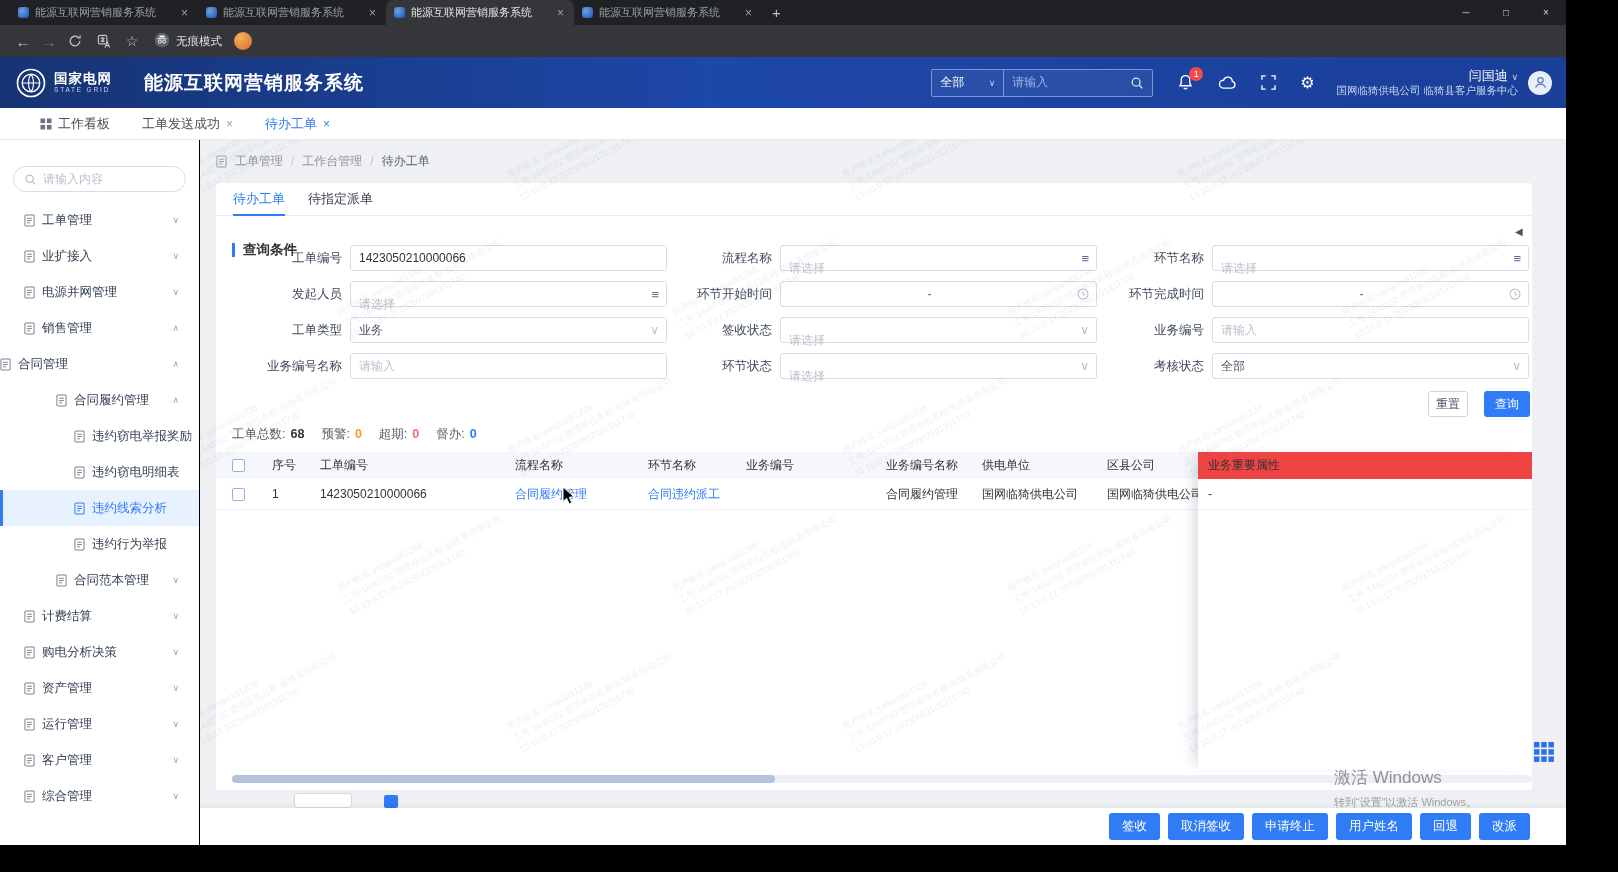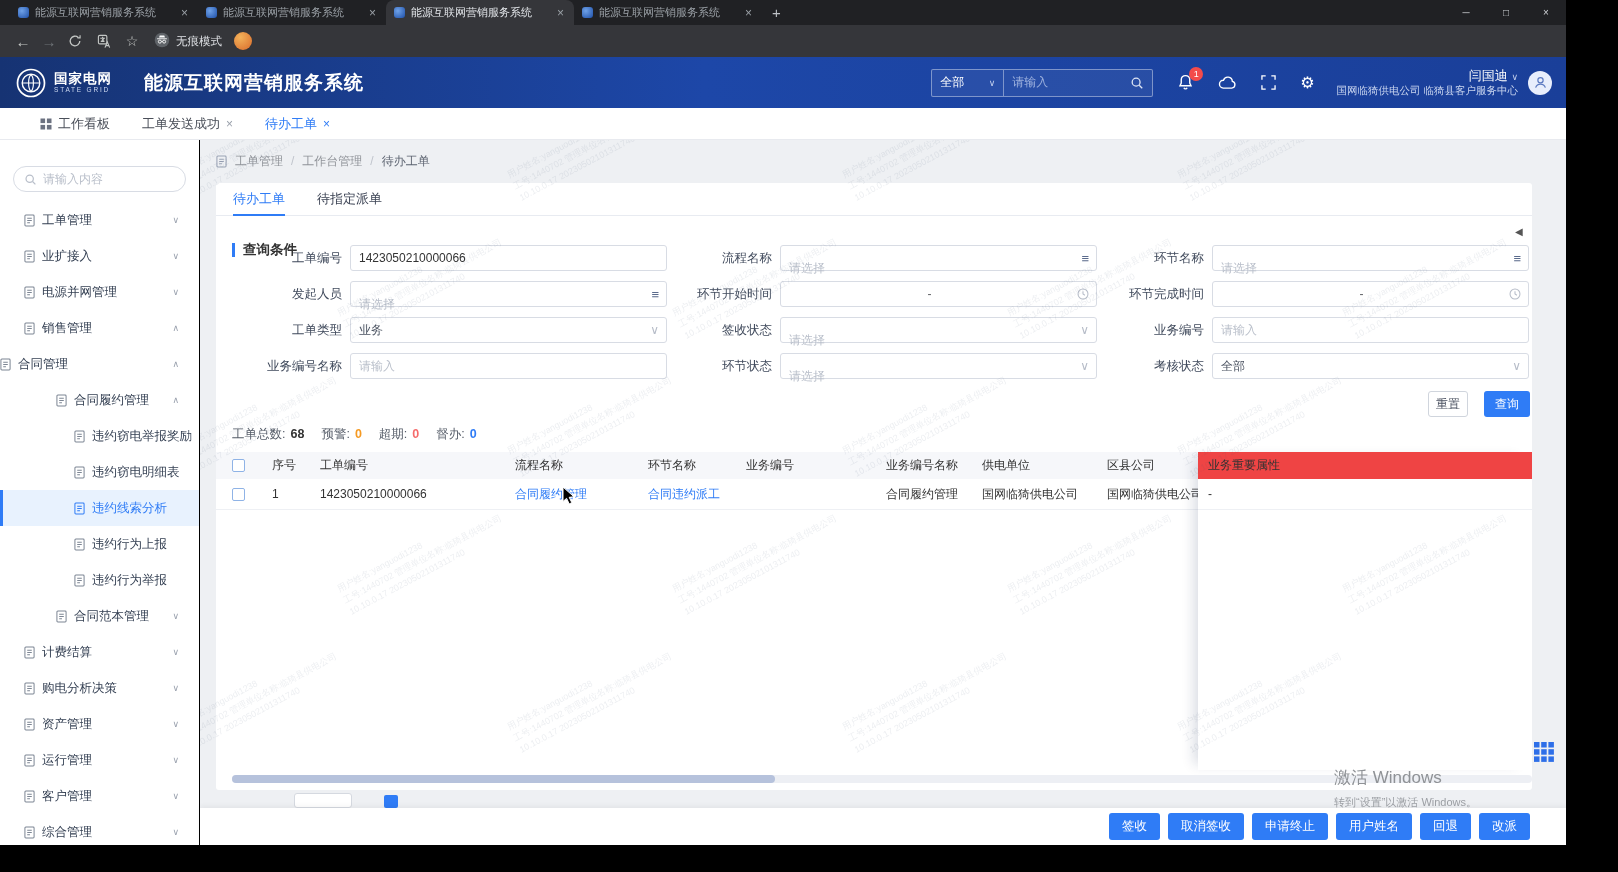--- a/index.html
+++ b/index.html
@@ -91,21 +91,21 @@
   .bsep { color:#c0c4cc; }
   .qlinks { position:absolute; left:1354px; top:150px; display:flex; align-items:center; gap:14px; }
   .qlink { display:flex; align-items:center; gap:4px; color:#2f7cf6; font-size:12px; text-decoration:none; cursor:pointer; }
   .qlic { display:flex; color:#2f7cf6; }
 
   
   .card { position:absolute; left:216px; top:183px; width:1316px; height:607px; background:#fff; border-radius:3px; }
   .ctabs { position:absolute; left:0; top:0; width:100%; height:33px; border-bottom:1px solid #e8ebf1; }
   .ctab { position:absolute; top:0; height:33px; line-height:31px; font-size:13px; color:#3c4354; }
   .ctab.t1 { left:17px; }
-  .ctab.t2 { left:101px; }
+  .ctab.t2 { left:92px; }
   .ctab.active { color:#2f7cf6; border-bottom:2px solid #2f7cf6; }
   .qhead { position:absolute; left:16px; top:58px; display:flex; align-items:center; gap:8px; font-size:13.5px; font-weight:bold; color:#333; }
   .qbar { width:3px; height:14px; background:#2f7cf6; }
   .qcollapse { position:absolute; left:1299px; top:43px; font-size:10px; color:#555; }
 
   .frow { position:absolute; left:0; width:1316px; height:26px; }
   .frow.r1 { top:62px; } .frow.r2 { top:98px; } .frow.r3 { top:134px; } .frow.r4 { top:170px; }
   .fcell { position:absolute; top:0; display:flex; align-items:center; }
   .fcell .flabel { text-align:right; margin-right:8px; font-size:12.5px; color:#404a5c; flex:0 0 auto; }
   .fc1 { left:8px; } .fc1 .flabel { width:118px; }
@@ -420,30 +420,20 @@
             <span class="mit">违约线索分析</span>
             <span class="mch"></span>
           </div>
         <div class="mi lvl4">
             <span class="mic">
               <svg viewBox="0 0 12 14" width="11" height="13" fill="none" stroke="currentColor" stroke-width="1.1">
                 <rect x="1" y="1" width="10" height="12" rx="1"></rect>
                 <path d="M3.5 4.5h5M3.5 7h5M3.5 9.5h3"></path>
               </svg>
             </span>
-            <span class="mit">违约行为上报</span>
-            <span class="mch"></span>
-          </div>
-        <div class="mi lvl4">
-            <span class="mic">
-              <svg viewBox="0 0 12 14" width="11" height="13" fill="none" stroke="currentColor" stroke-width="1.1">
-                <rect x="1" y="1" width="10" height="12" rx="1"></rect>
-                <path d="M3.5 4.5h5M3.5 7h5M3.5 9.5h3"></path>
-              </svg>
-            </span>
             <span class="mit">违约行为举报</span>
             <span class="mch"></span>
           </div>
         <div class="mi lvl3">
             <span class="mic">
               <svg viewBox="0 0 12 14" width="11" height="13" fill="none" stroke="currentColor" stroke-width="1.1">
                 <rect x="1" y="1" width="10" height="12" rx="1"></rect>
                 <path d="M3.5 4.5h5M3.5 7h5M3.5 9.5h3"></path>
               </svg>
             </span>

